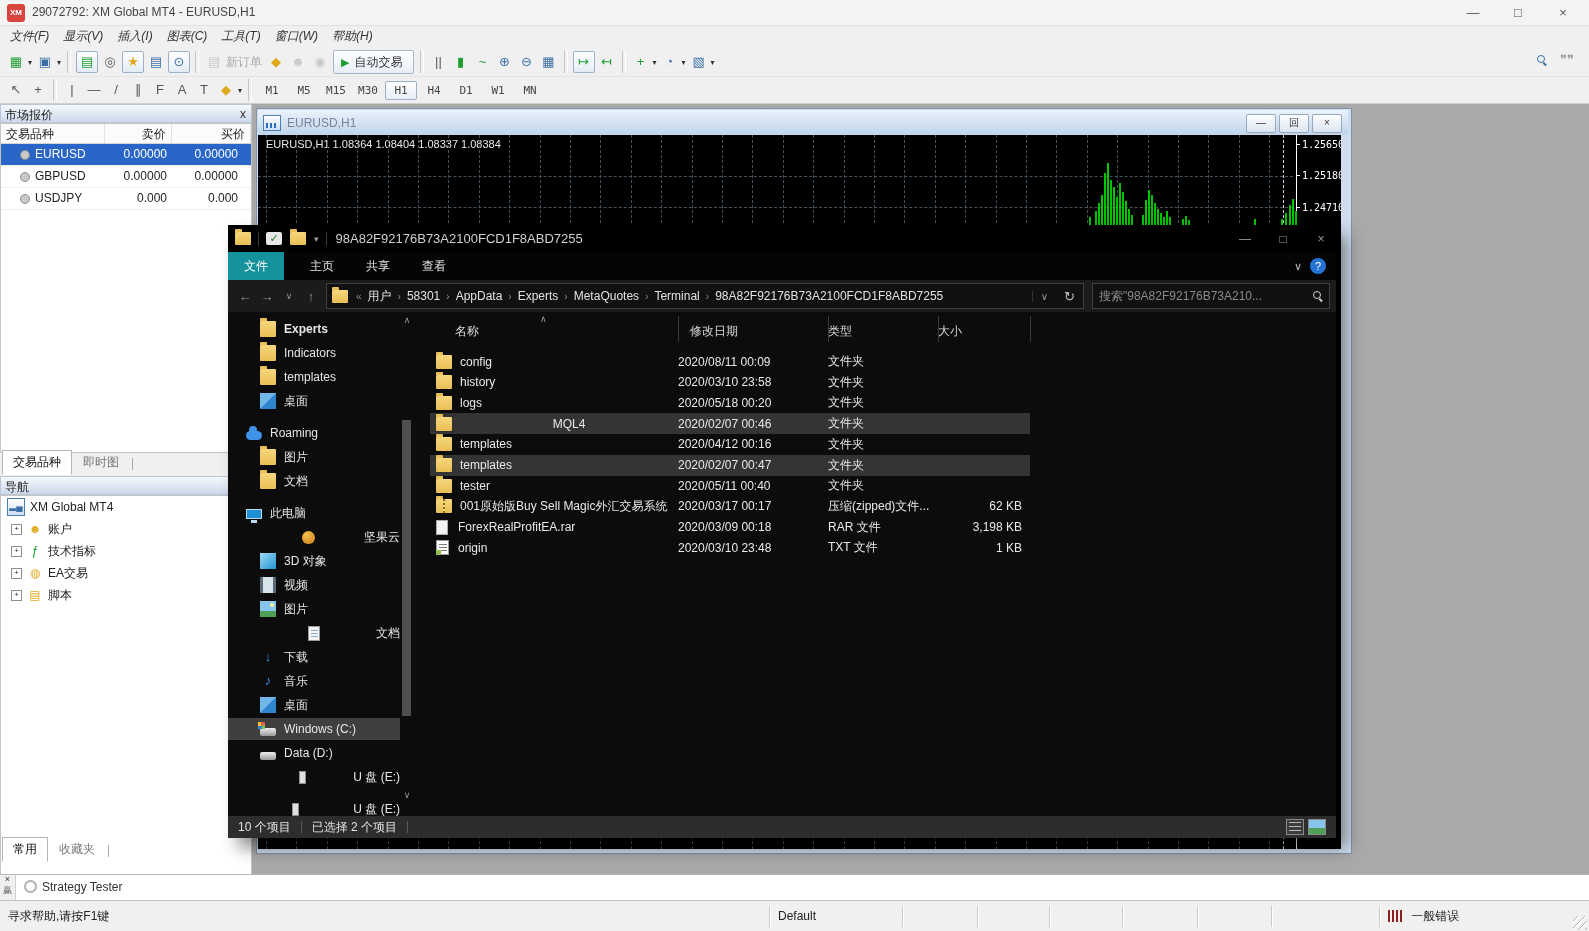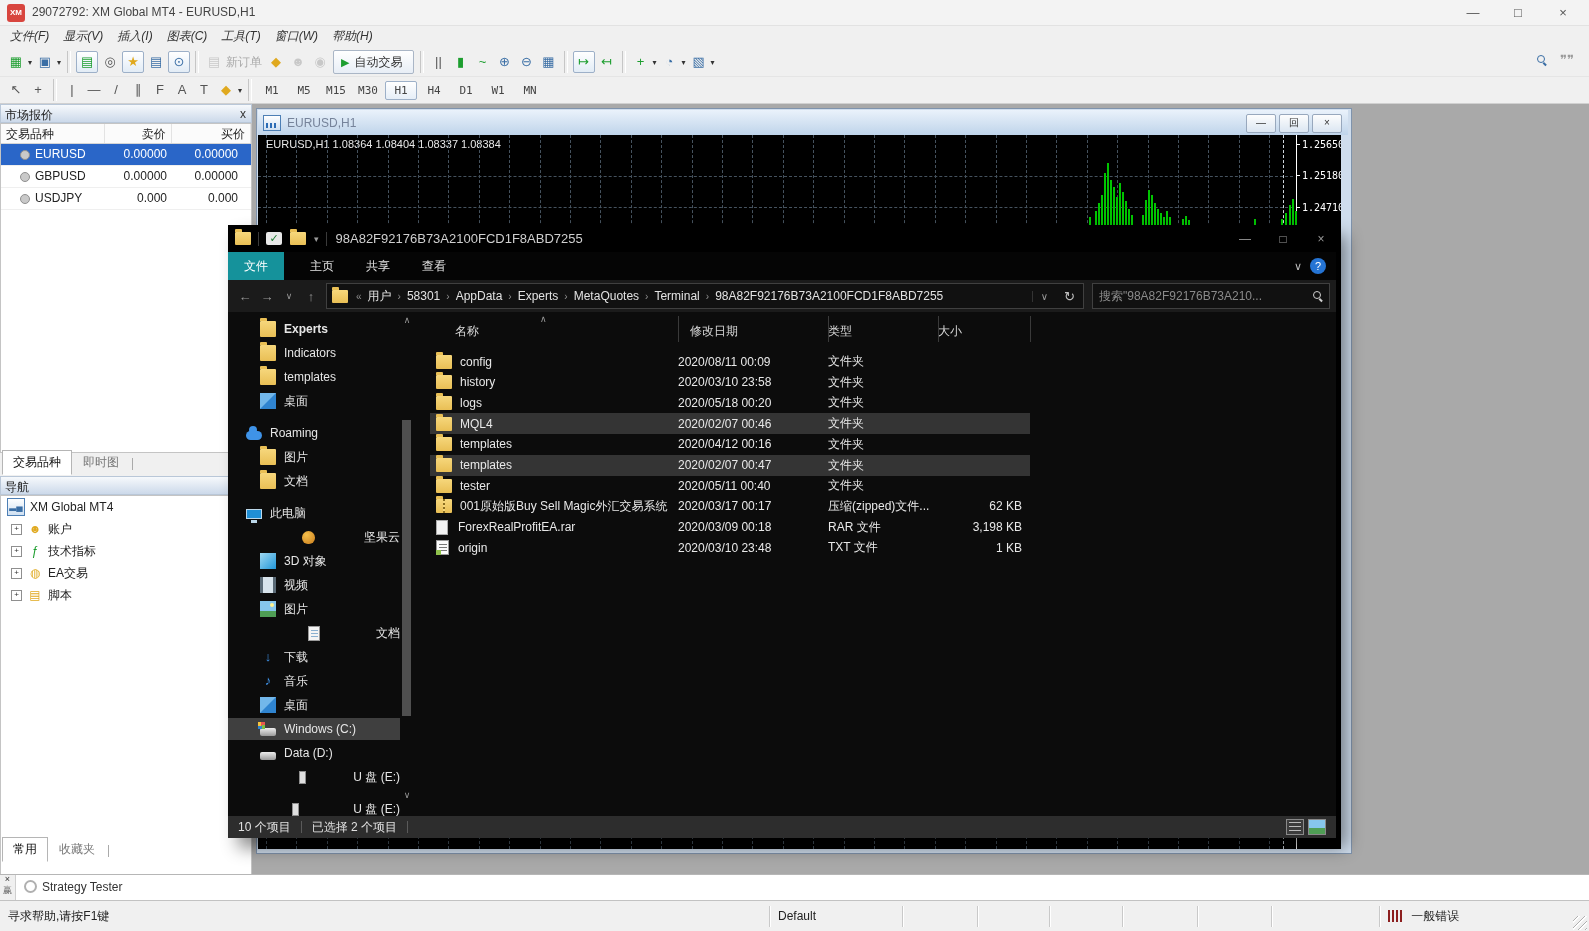--- a/index.html
+++ b/index.html
@@ -600,21 +600,21 @@
           </div>
           <div class="frow" style="left: 202px; top: 80.4px; width: 600px; height: 21px;">
             <div class="fi fold" style="margin-left: 6px;"></div>
             <div style="flex: 1 1 auto; overflow: hidden; white-space: nowrap;">logs</div>
             <div class="fcell-date">2020/05/18 00:20</div>
             <div class="fcell-type">文件夹</div>
             <div class="fcell-size"></div>
           </div>
           <div class="frow sel" style="left: 202px; top: 101.1px; width: 600px; height: 21px;">
             <div class="fi fold" style="margin-left: 6px;"></div>
-            <div style="flex: 1 1 auto; overflow: hidden; white-space: nowrap;">MQL4</div>
+            <div style="flex: 1 1 auto; overflow: hidden; white-space: nowrap; text-align: center;">MQL4</div>
             <div class="fcell-date">2020/02/07 00:46</div>
             <div class="fcell-type">文件夹</div>
             <div class="fcell-size"></div>
           </div>
           <div class="frow" style="left: 202px; top: 121.8px; width: 600px; height: 21px;">
             <div class="fi fold" style="margin-left: 6px;"></div>
             <div style="flex: 1 1 auto; overflow: hidden; white-space: nowrap;">templates</div>
             <div class="fcell-date">2020/04/12 00:16</div>
             <div class="fcell-type">文件夹</div>
             <div class="fcell-size"></div>

